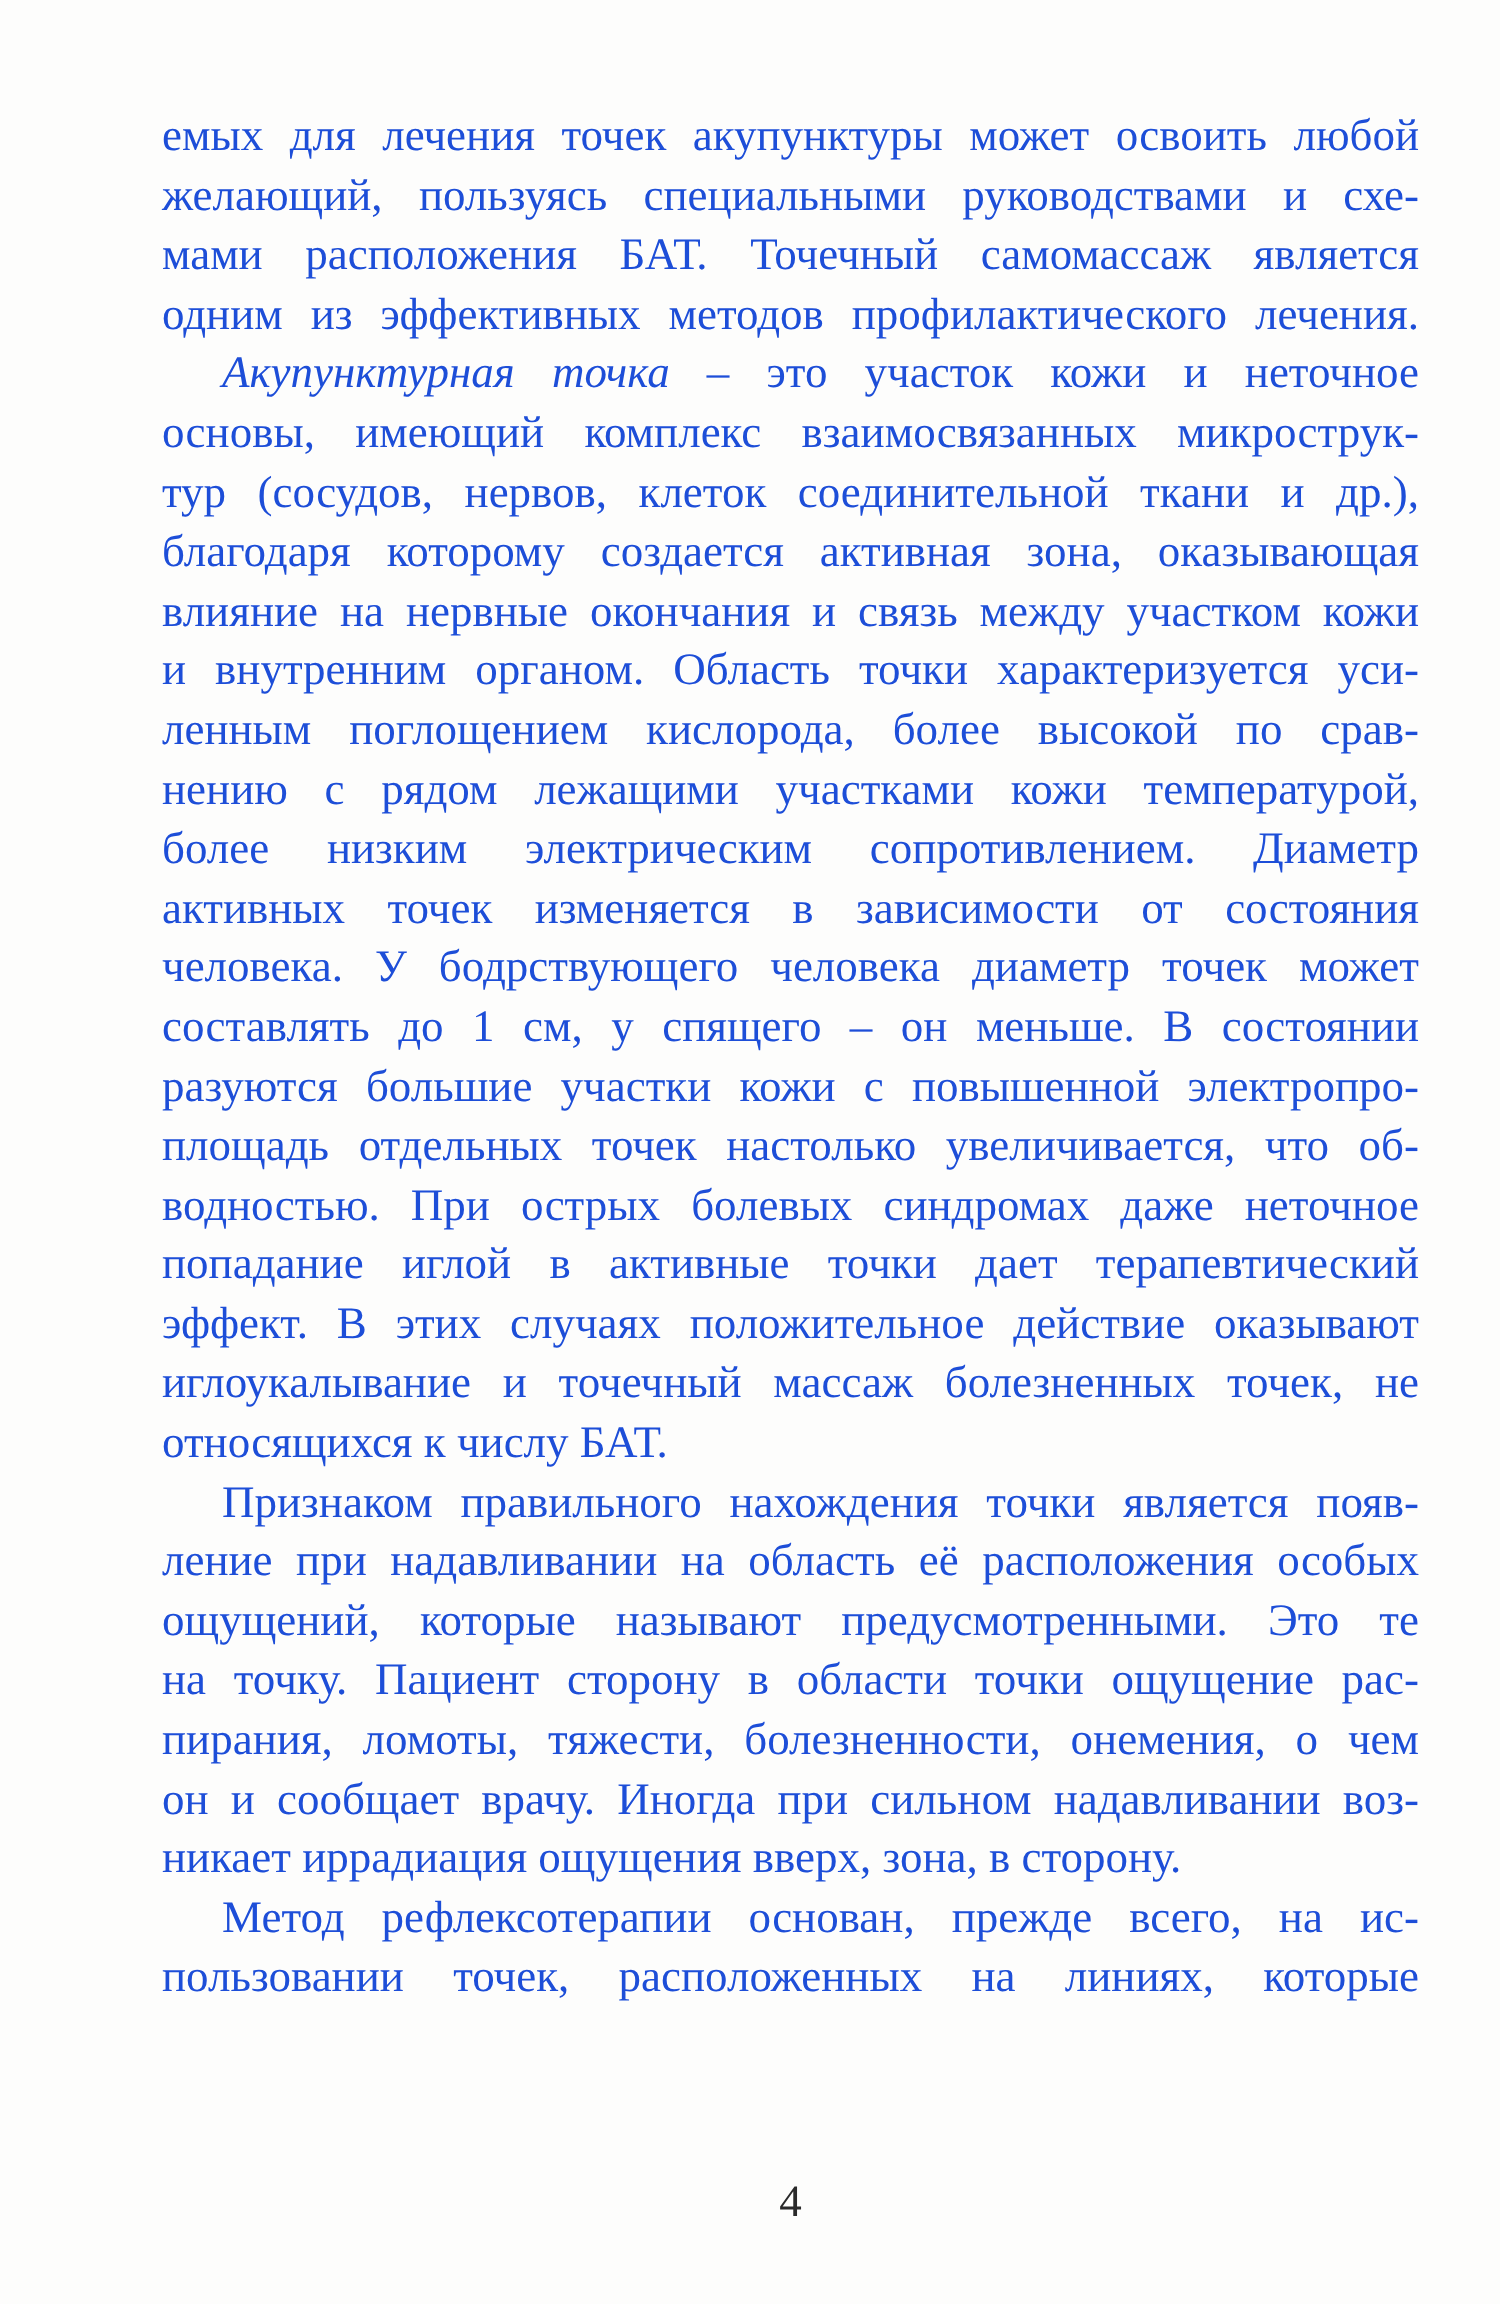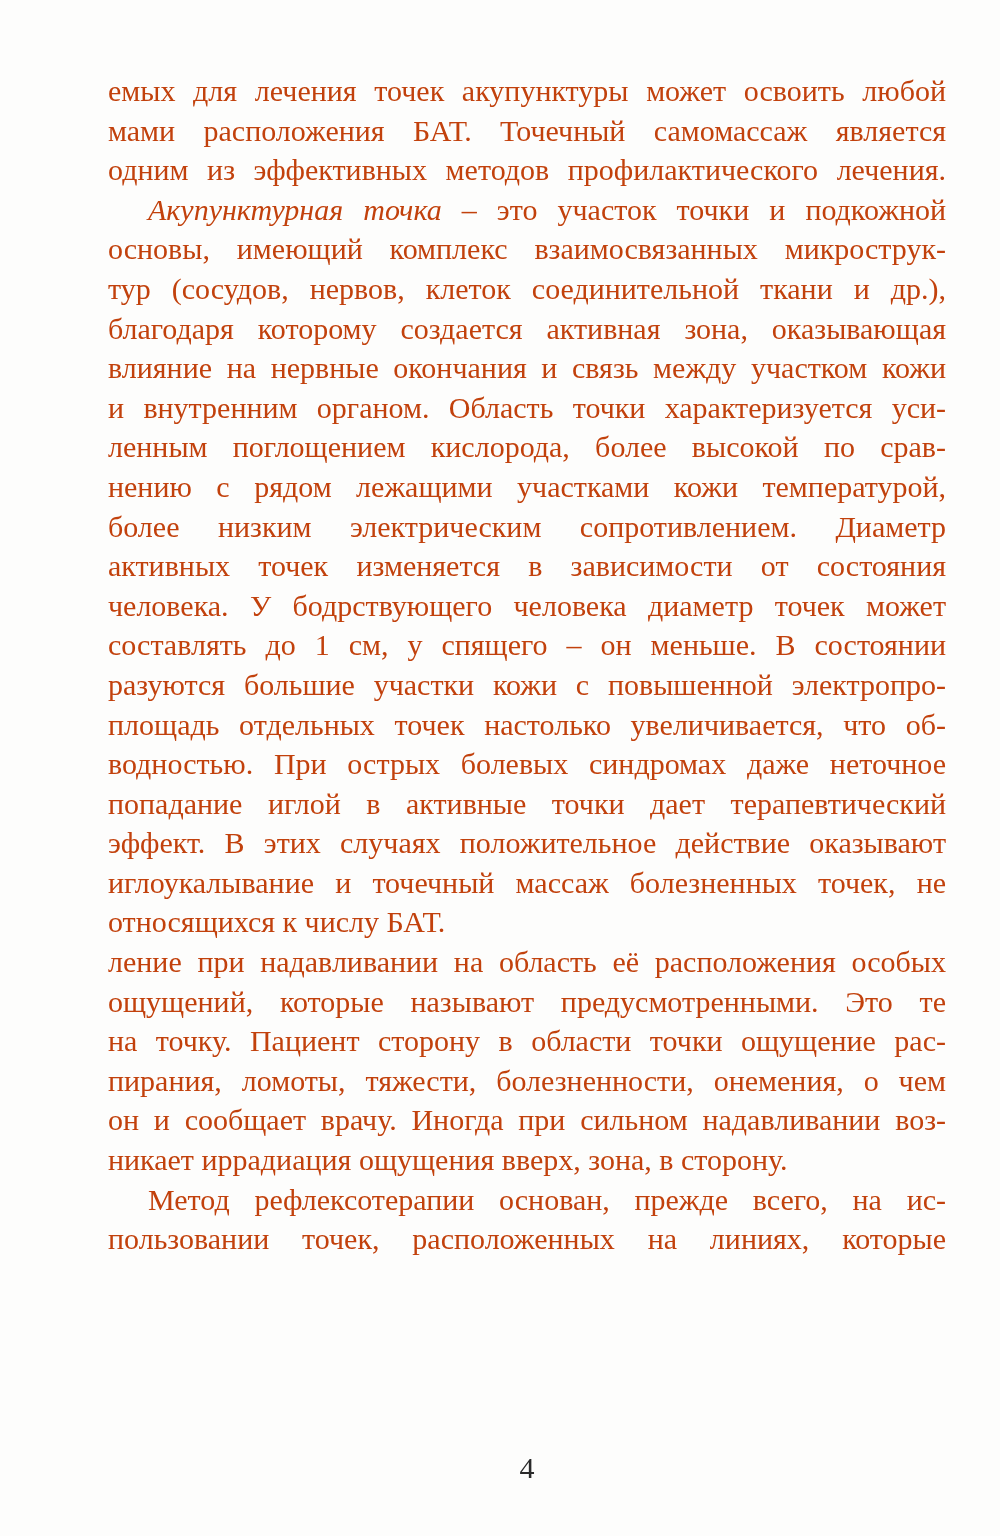--- a/index.html
+++ b/index.html
@@ -17,21 +17,21 @@
   .page {
     position: absolute;
     inset: 0;
     background: #fdfdfc;
   }
   .text-block {
     position: absolute;
     left: 108px;
     top: 71px;
     width: 838px;
-    color: #c2410c;
+    color: #1d4ed8;
   }
   .line {
     height: 39.6px;
     line-height: 39.6px;
     font-size: 30px;
     text-align: justify;
     text-align-last: left;
     white-space: normal;
     overflow: visible;
   }
@@ -55,41 +55,43 @@
     text-align: center;
     color: #2a2a2a;
   }
 </style>
 </head>
 <body>
 
 <div class="page">
   <div class="text-block">
       <div class="line j"><span>емых для лечения точек акупунктуры может освоить любой</span></div>
+      <div class="line j"><span>желающий, пользуясь специальными руководствами и схе-</span></div>
       <div class="line j"><span>мами расположения БАТ. Точечный самомассаж является</span></div>
       <div class="line j"><span>одним из эффективных методов профилактического лечения.</span></div>
-      <div class="line j ind"><span class="it">Акупунктурная точка</span><span> – это участок точки и подкожной</span></div>
+      <div class="line j ind"><span class="it">Акупунктурная точка</span><span> – это участок кожи и неточное</span></div>
       <div class="line j"><span>основы, имеющий комплекс взаимосвязанных микрострук-</span></div>
       <div class="line j"><span>тур (сосудов, нервов, клеток соединительной ткани и др.),</span></div>
       <div class="line j"><span>благодаря которому создается активная зона, оказывающая</span></div>
       <div class="line j"><span>влияние на нервные окончания и связь между участком кожи</span></div>
       <div class="line j"><span>и внутренним органом. Область точки характеризуется уси-</span></div>
       <div class="line j"><span>ленным поглощением кислорода, более высокой по срав-</span></div>
       <div class="line j"><span>нению с рядом лежащими участками кожи температурой,</span></div>
       <div class="line j"><span>более низким электрическим сопротивлением. Диаметр</span></div>
       <div class="line j"><span>активных точек изменяется в зависимости от состояния</span></div>
       <div class="line j"><span>человека. У бодрствующего человека диаметр точек может</span></div>
       <div class="line j"><span>составлять до 1 см, у спящего – он меньше. В состоянии</span></div>
       <div class="line j"><span>разуются большие участки кожи с повышенной электропро-</span></div>
       <div class="line j"><span>площадь отдельных точек настолько увеличивается, что об-</span></div>
       <div class="line j"><span>водностью. При острых болевых синдромах даже неточное</span></div>
       <div class="line j"><span>попадание иглой в активные точки дает терапевтический</span></div>
       <div class="line j"><span>эффект. В этих случаях положительное действие оказывают</span></div>
       <div class="line j"><span>иглоукалывание и точечный массаж болезненных точек, не</span></div>
       <div class="line"><span>относящихся к числу БАТ.</span></div>
+      <div class="line j ind"><span>Признаком правильного нахождения точки является появ-</span></div>
       <div class="line j"><span>ление при надавливании на область её расположения особых</span></div>
       <div class="line j"><span>ощущений, которые называют предусмотренными. Это те</span></div>
       <div class="line j"><span>на точку. Пациент сторону в области точки ощущение рас-</span></div>
       <div class="line j"><span>пирания, ломоты, тяжести, болезненности, онемения, о чем</span></div>
       <div class="line j"><span>он и сообщает врачу. Иногда при сильном надавливании воз-</span></div>
       <div class="line"><span>никает иррадиация ощущения вверх, зона, в сторону.</span></div>
       <div class="line j ind"><span>Метод рефлексотерапии основан, прежде всего, на ис-</span></div>
       <div class="line j"><span>пользовании точек, расположенных на линиях, которые</span></div>
     </div>
   <div class="page-number">4</div>

